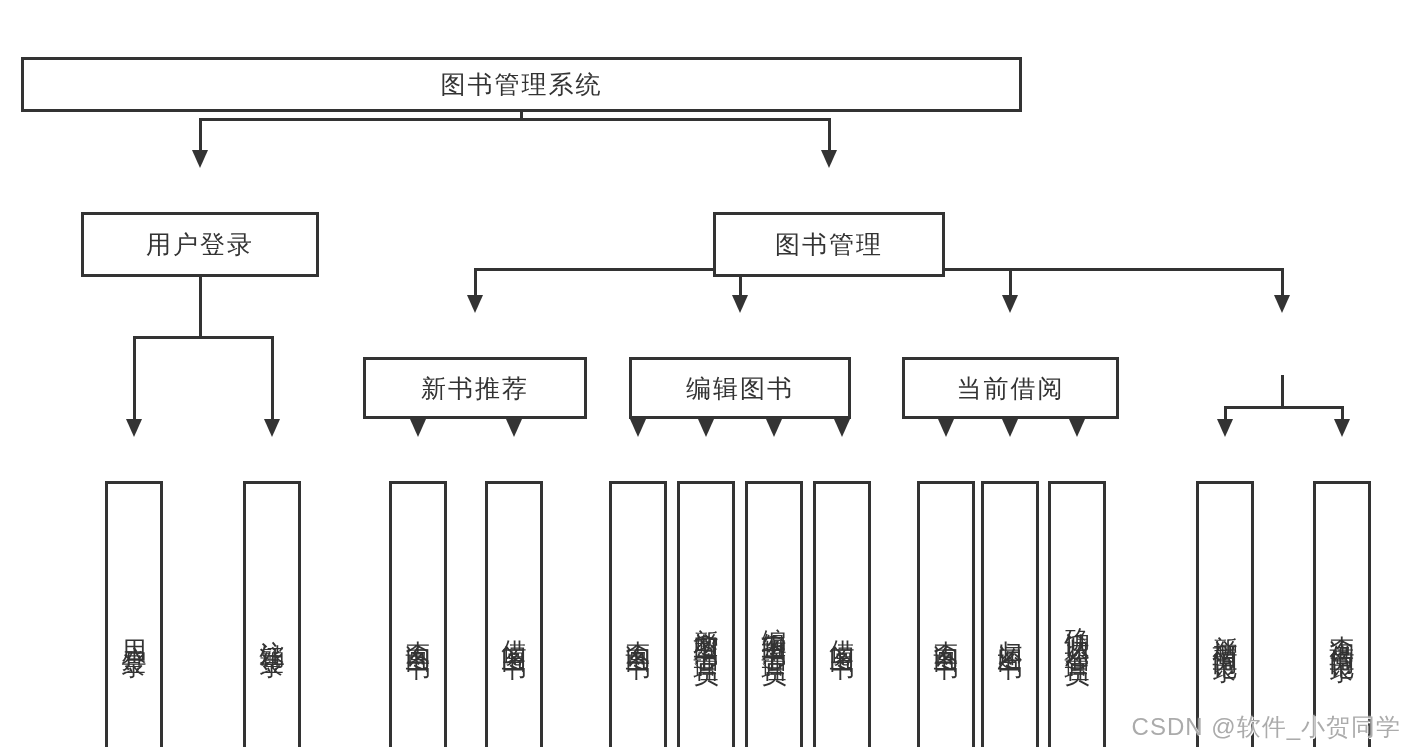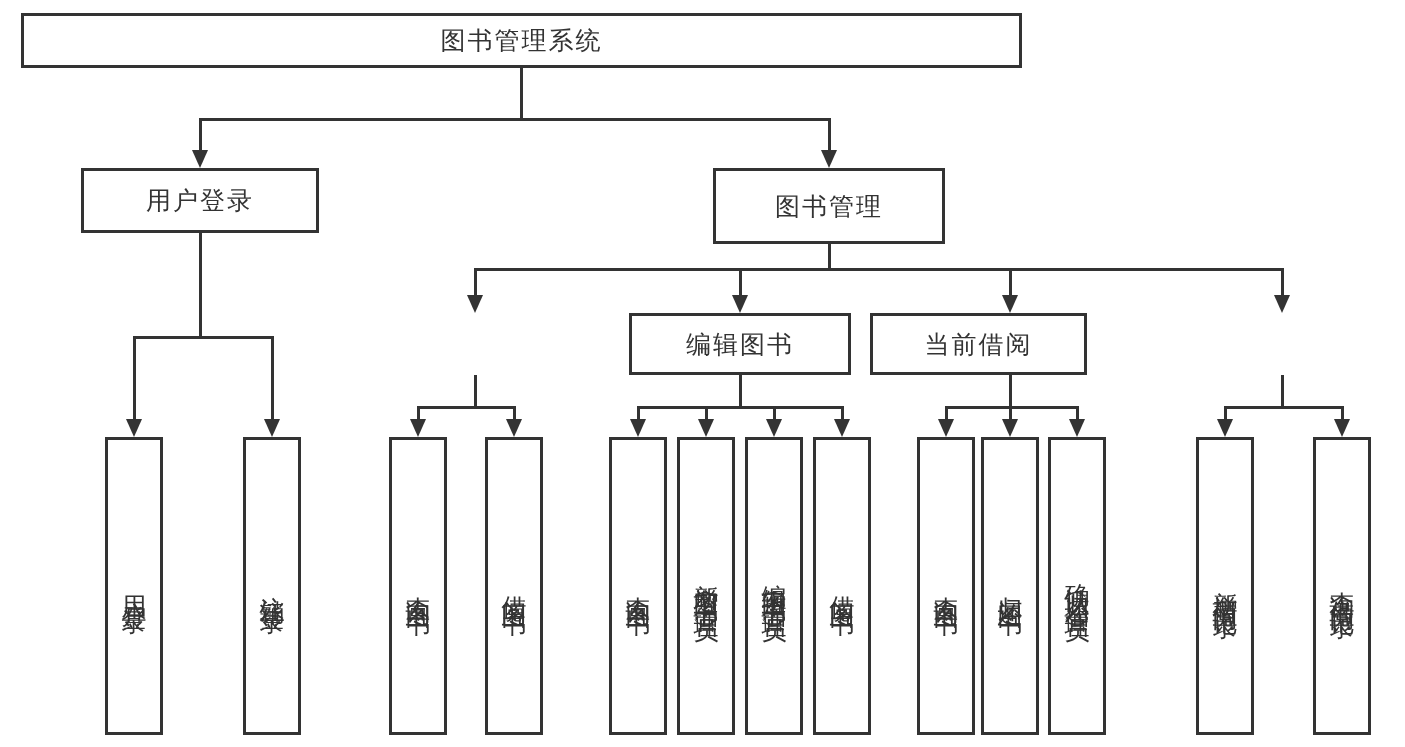--- a/index.html
+++ b/index.html
@@ -8,20 +8,21 @@
     background:var(--bg,#fff);
     font-family:"Liberation Sans",sans-serif;
   }
   .node{
     position:absolute;box-sizing:border-box;
     background:var(--boxbg,#fff);
     border:3px solid var(--line,#333);
     display:flex;align-items:center;justify-content:center;
     color:var(--text,#333);font-size:25px;letter-spacing:2px;
     white-space:nowrap;
+    margin-top:44px;
   }
   .node span{line-height:1;}
   .node.v span{
     writing-mode:vertical-rl;text-orientation:mixed;
     letter-spacing:5px;line-height:1;
   }
   .seg{position:absolute;background:var(--line,#333);}
   .arrow{
     position:absolute;width:0;height:0;
     border-left:8px solid transparent;
@@ -32,20 +33,21 @@
     position:absolute;top:711px;right:4px;z-index:5;
     color:var(--wm,#ababab);font-size:24px;letter-spacing:1px;
     text-shadow:0 0 2px #fff,1px 1px 0 #fff;
     font-family:"Liberation Sans",sans-serif;
   }
 </style>
 </head>
 <body>
 
 <div id="stage" style="--bg: #ffffff; --boxbg: #ffffff; --line: #333333; --text: #333333; --wm: #ababab;">
+  <div class="watermark">CSDN @软件_小贺同学</div>
 <div class="seg" style="left: 520px; top: 68px; width: 3px; height: 52px;"></div>
     <div class="seg" style="left: 199px; top: 118px; width: 632px; height: 3px;"></div>
     <div class="seg" style="left: 199px; top: 118px; width: 3px; height: 35px;"></div>
     <div class="seg" style="left: 828px; top: 118px; width: 3px; height: 35px;"></div>
     <div class="seg" style="left: 199px; top: 233px; width: 3px; height: 106px;"></div>
     <div class="seg" style="left: 133px; top: 336px; width: 141px; height: 3px;"></div>
     <div class="seg" style="left: 133px; top: 336px; width: 3px; height: 85px;"></div>
     <div class="seg" style="left: 271px; top: 336px; width: 3px; height: 85px;"></div>
     <div class="seg" style="left: 828px; top: 233px; width: 3px; height: 38px;"></div>
     <div class="seg" style="left: 474px; top: 268px; width: 810px; height: 3px;"></div>
@@ -90,27 +92,30 @@
     <div class="arrow" style="left: 1002px; top: 419px;"></div>
     <div class="arrow" style="left: 1069px; top: 419px;"></div>
     <div class="arrow" style="left: 1217px; top: 419px;"></div>
     <div class="arrow" style="left: 1334px; top: 419px;"></div>
     <div class="node" style="left: 21px; top: 13px; width: 1001px; height: 55px;">
       <span>图书管理系统</span>
     </div>
     <div class="node" style="left: 81px; top: 168px; width: 238px; height: 65px;">
       <span>用户登录</span>
     </div>
-    <div class="node" style="left: 713px; top: 168px; width: 232px; height: 76px;">
+    <div class="node" style="left: 713px; top: 168px; width: 232px; height: 65px;">
       <span>图书管理</span>
+    </div>
+    <div class="node" style="left: 363px; top: 313px; width: 224px; height: 62px;">
+      <span>新书推荐</span>
     </div>
     <div class="node" style="left: 629px; top: 313px; width: 222px; height: 62px;">
       <span>编辑图书</span>
     </div>
-    <div class="node" style="left: 870px; top: 313px; width: 217px; height: 62px;">
+    <div class="node" style="left: 902px; top: 313px; width: 217px; height: 62px;">
       <span>当前借阅</span>
     </div>
     <div class="node v" style="left: 105px; top: 437px; width: 58px; height: 298px;">
       <span>用户登录</span>
     </div>
     <div class="node v" style="left: 243px; top: 437px; width: 58px; height: 298px;">
       <span>注销登录</span>
     </div>
     <div class="node v" style="left: 389px; top: 437px; width: 58px; height: 298px;">
       <span>查询图书</span>

